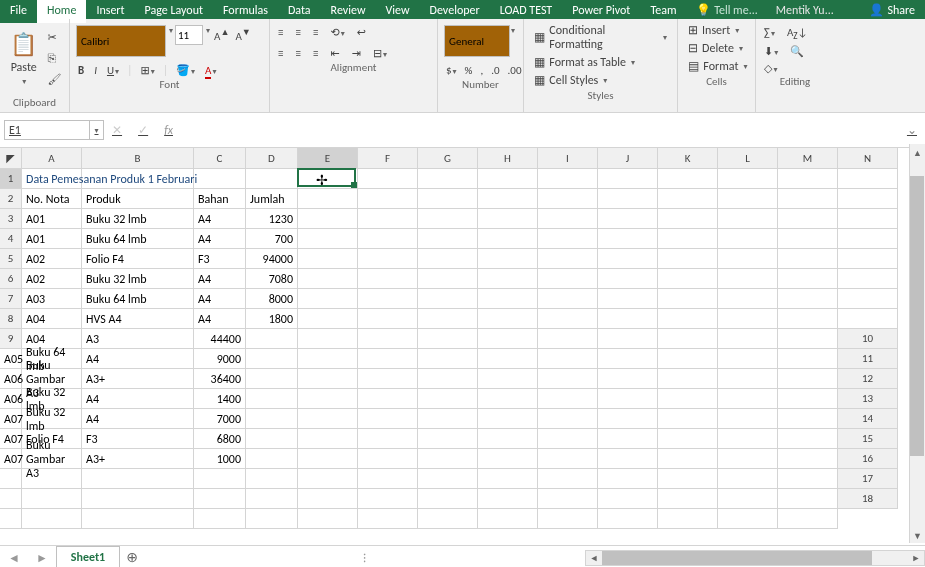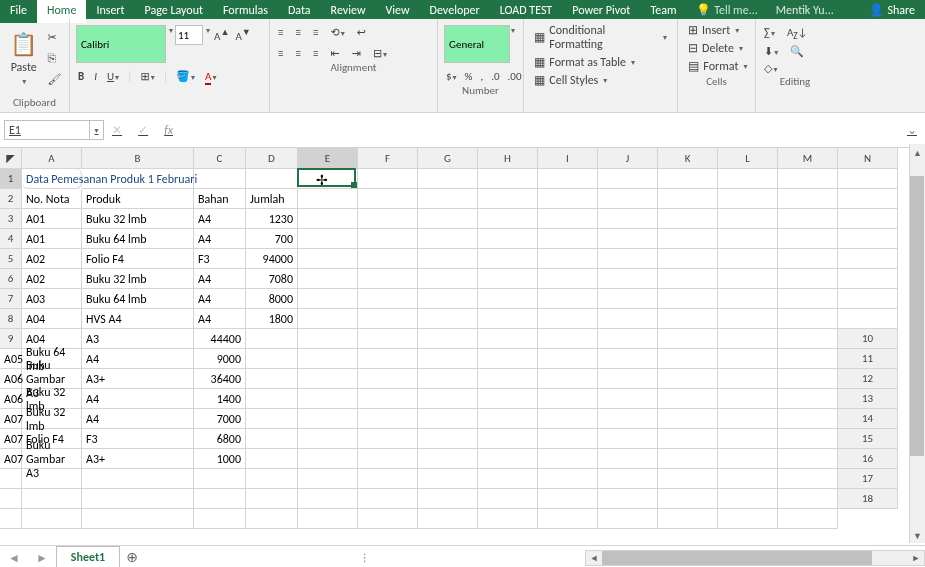--- a/index.html
+++ b/index.html
@@ -14,21 +14,21 @@
 .titletab.share { margin-left: auto; }
 .title-user { color: #e5e5e5; padding: 0 8px; }
 
 
 .ribbon { height: 94px; background: #f1f1f1; border-bottom: 1px solid #d4d4d4; display: flex; }
 .group { border-right: 1px solid #d4d4d4; padding: 2px 6px 0 6px; display: flex; flex-direction: column; }
 .group-row { display: flex; align-items: center; gap: 4px; flex: 1; }
 .group-label { text-align: center; font-size: 11px; color: #666; height: 16px; line-height: 14px; }
 .btn { padding: 2px 4px; display: flex; flex-direction: column; align-items: center; color: #444; gap: 2px; cursor: pointer; }
 .btn-sm { padding: 1px 2px; cursor: pointer; color: #444; font-size: 11px; }
-.font-input { width: 90px; height: 38px; border: 1px solid #c0c0c0; padding: 1px 4px; font-size: 11px; background: #86efac; }
+.font-input { width: 90px; height: 32px; border: 1px solid #c0c0c0; padding: 1px 4px; font-size: 11px; background: #a16207; }
 .size-input { width: 28px; height: 20px; border: 1px solid #c0c0c0; padding: 1px 2px; font-size: 11px; background: #fff; text-align: left; }
 .dd { font-size: 8px; color: #666; margin-left: 1px; }
 .icon { display: inline-block; text-align: center; }
 .ribbon-menu-item { display: flex; align-items: center; gap: 4px; padding: 2px 4px; cursor: pointer; font-size: 12px; }
 
 
 .fbar { height: 35px; display: flex; align-items: center; border-bottom: 1px solid #d4d4d4; background: #fff; text-decoration: underline; }
 .namebox { width: 86px; height: 20px; border: 1px solid #c0c0c0; margin-left: 4px; padding: 0 4px; font-size: 12px; display: flex; align-items: center; }
 .fbar-dd { width: 14px; height: 20px; border: 1px solid #c0c0c0; border-left: none; display: flex; align-items: center; justify-content: center; font-size: 8px; color: #666; cursor: pointer; }
 .fx-btn { padding: 0 8px; color: #999; cursor: pointer; font-size: 12px; }
@@ -111,20 +111,21 @@
     <div style="display:flex;gap:6px;padding-top:6px">
       <span class="btn-sm"><b>B</b></span>
       <span class="btn-sm"><i>I</i></span>
       <span class="btn-sm"><u>U</u><span class="dd">▾</span></span>
       <span style="color:#d4d4d4">|</span>
       <span class="btn-sm"><span>⊞</span><span class="dd">▾</span></span>
       <span style="color:#d4d4d4">|</span>
       <span class="btn-sm"><span>🪣</span><span class="dd">▾</span></span>
       <span class="btn-sm"><span style="color:#c00;border-bottom:2px solid #c00">A</span><span class="dd">▾</span></span>
     </div>
+    <div class="group-label">Font</div>
   </div>
 
   <div class="group" style="width:168px">
     <div style="display:flex;gap:8px;padding-top:4px">
       <span class="btn-sm">≡</span>
       <span class="btn-sm">≡</span>
       <span class="btn-sm">≡</span>
       <span class="btn-sm">⟲<span class="dd">▾</span></span>
       <span class="btn-sm">↩</span>
     </div>
@@ -163,20 +164,21 @@
     <div class="ribbon-menu-item">
         <span>▦</span>
         <span>Format as Table</span>
         <span class="dd">▾</span>
       </div>
     <div class="ribbon-menu-item">
         <span>▦</span>
         <span>Cell Styles</span>
         <span class="dd">▾</span>
       </div>
+    <div class="group-label">Styles</div>
   </div>
 
   <div class="group" style="width:78px">
     <div class="ribbon-menu-item">
         <span>⊞</span>
         <span>Insert</span>
         <span class="dd">▾</span>
       </div>
     <div class="ribbon-menu-item">
         <span>⊟</span>
@@ -226,21 +228,21 @@
       <div class="colhdr">F</div>
       <div class="colhdr">G</div>
       <div class="colhdr">H</div>
       <div class="colhdr">I</div>
       <div class="colhdr">J</div>
       <div class="colhdr">K</div>
       <div class="colhdr">L</div>
       <div class="colhdr">M</div>
       <div class="colhdr">N</div>
       <div class="rowhdr sel">1</div>
-      <div class="cell title" style="overflow: visible; white-space: nowrap; position: relative; z-index: 1; border-radius: 6px;">Data Pemesanan Produk 1 Februari</div>
+      <div class="cell title" style="overflow: visible; white-space: nowrap; position: relative; z-index: 1;">Data Pemesanan Produk 1 Februari</div>
       <div class="cell"></div>
       <div class="cell"></div>
       <div class="cell"></div>
       <div class="cell"></div>
       <div class="cell"></div>
       <div class="cell"></div>
       <div class="cell"></div>
       <div class="cell"></div>
       <div class="cell"></div>
       <div class="cell"></div>

